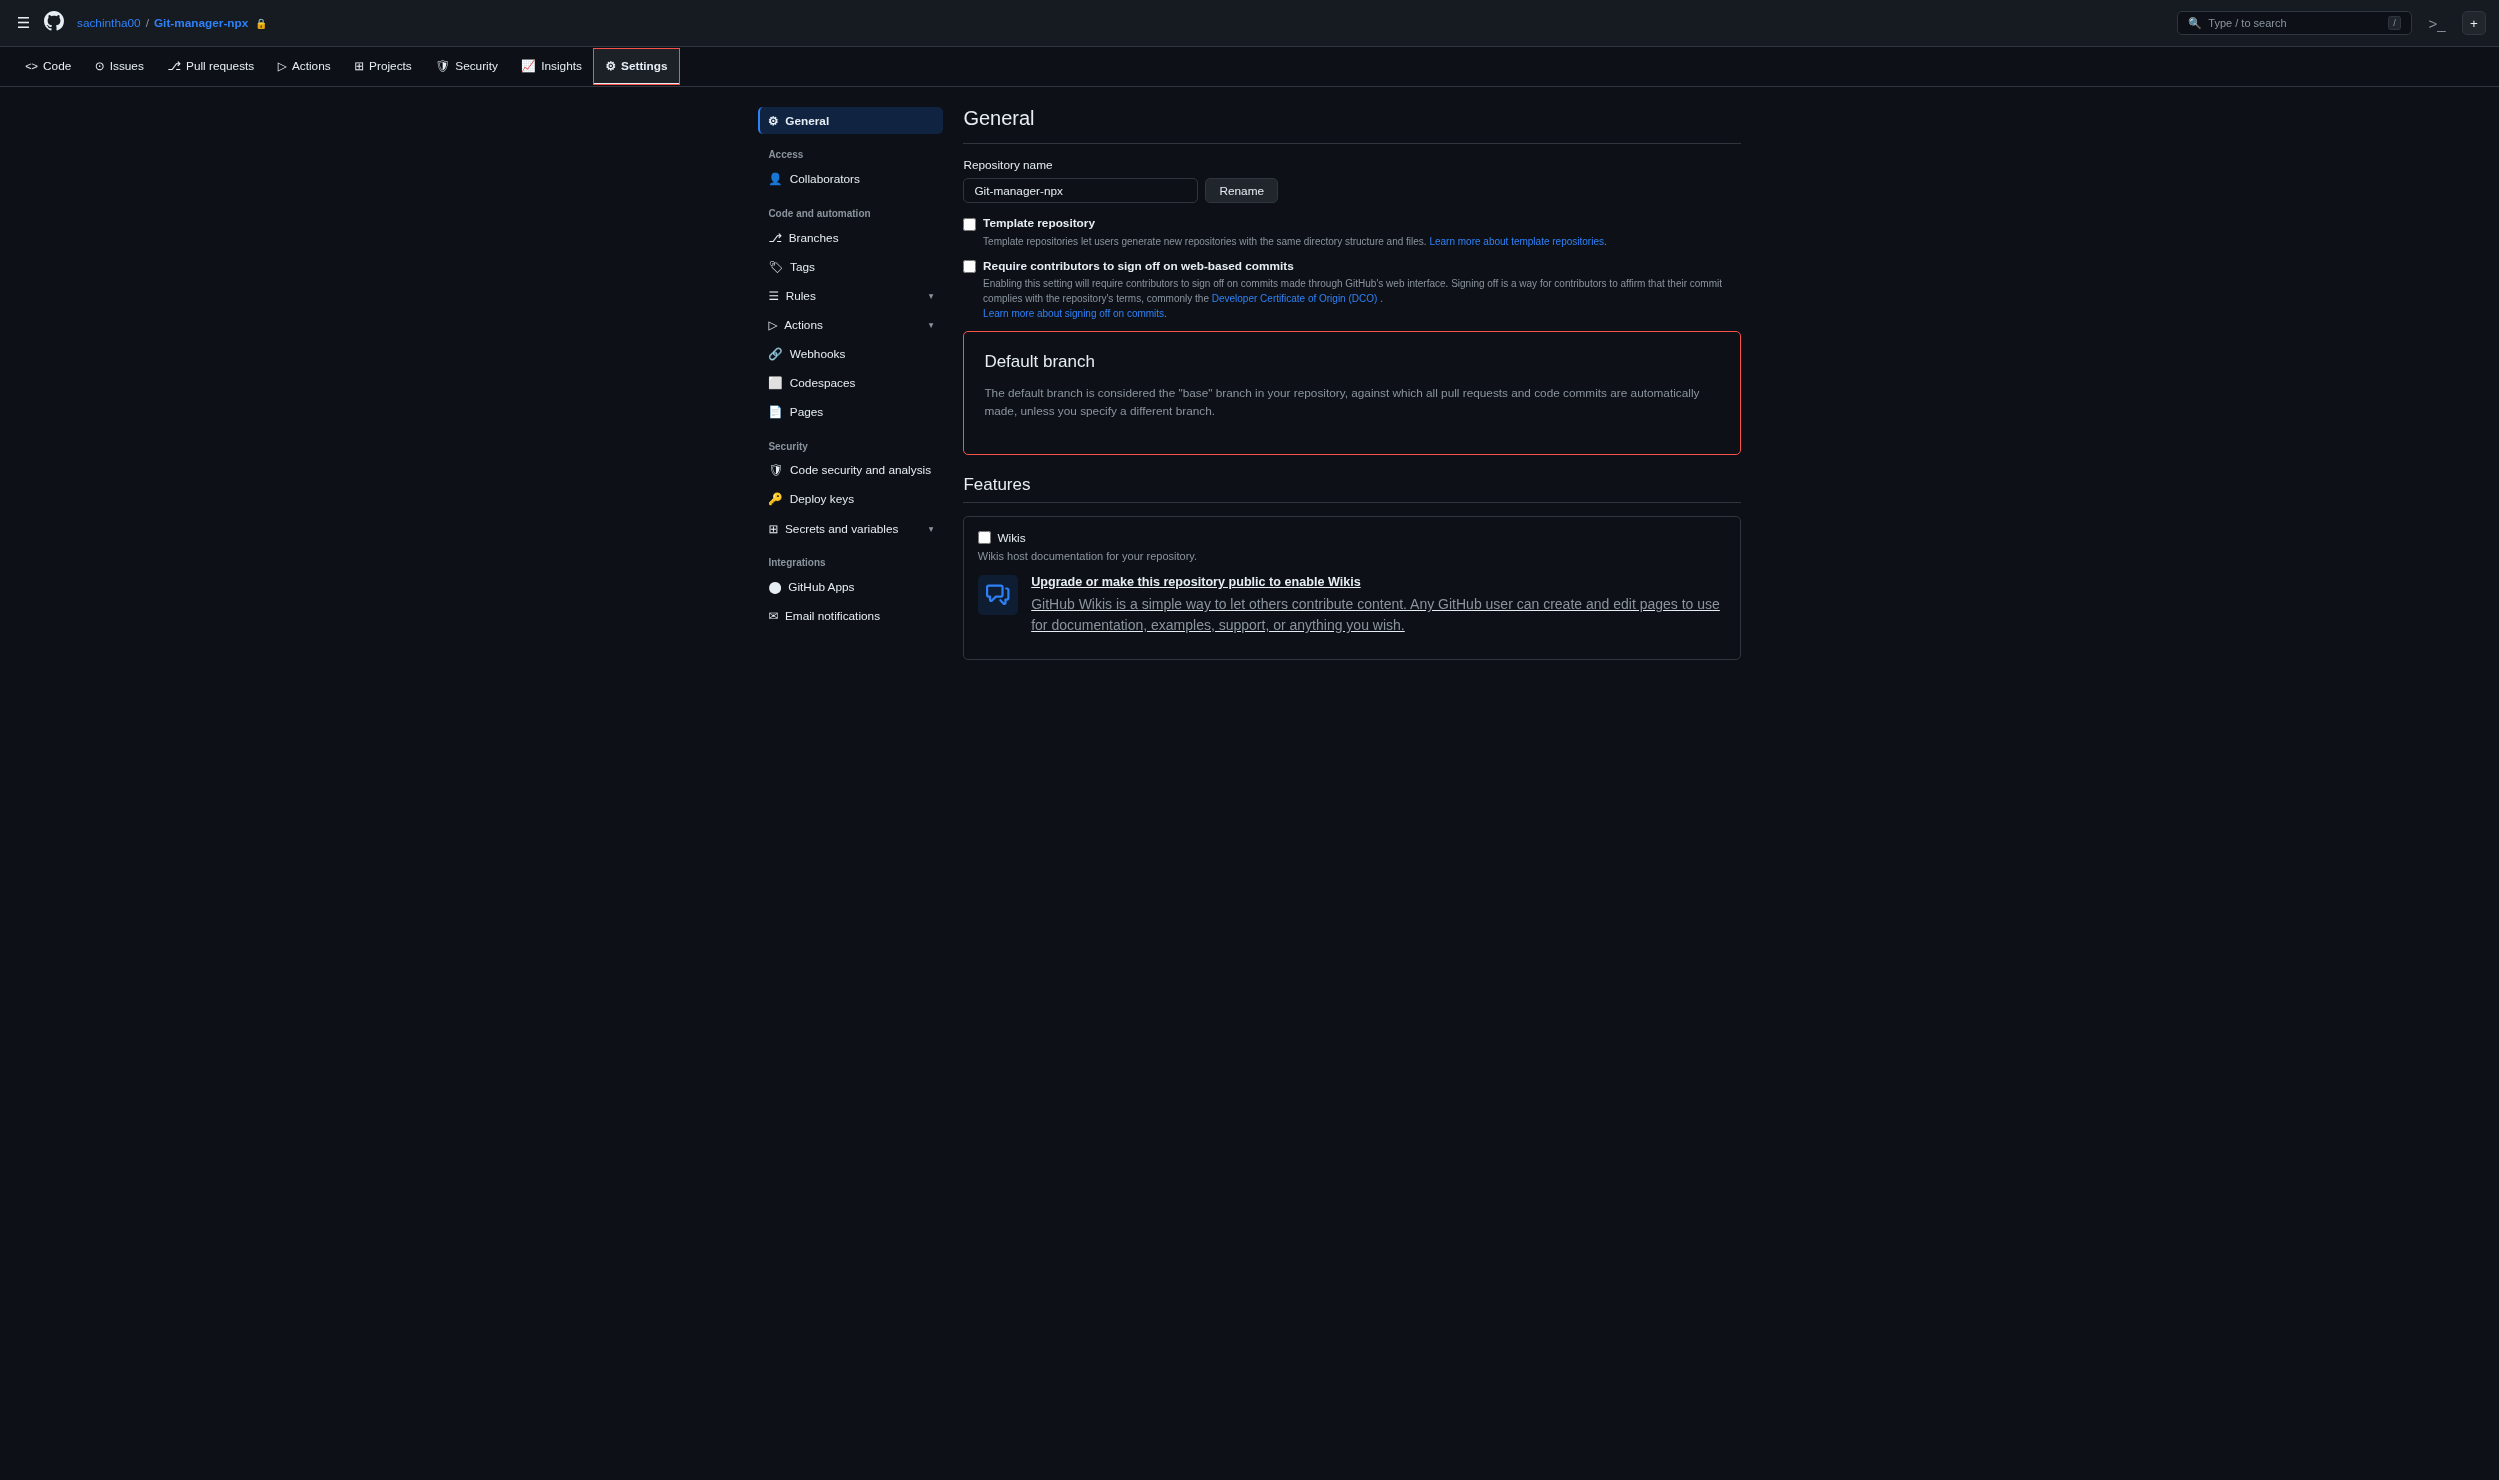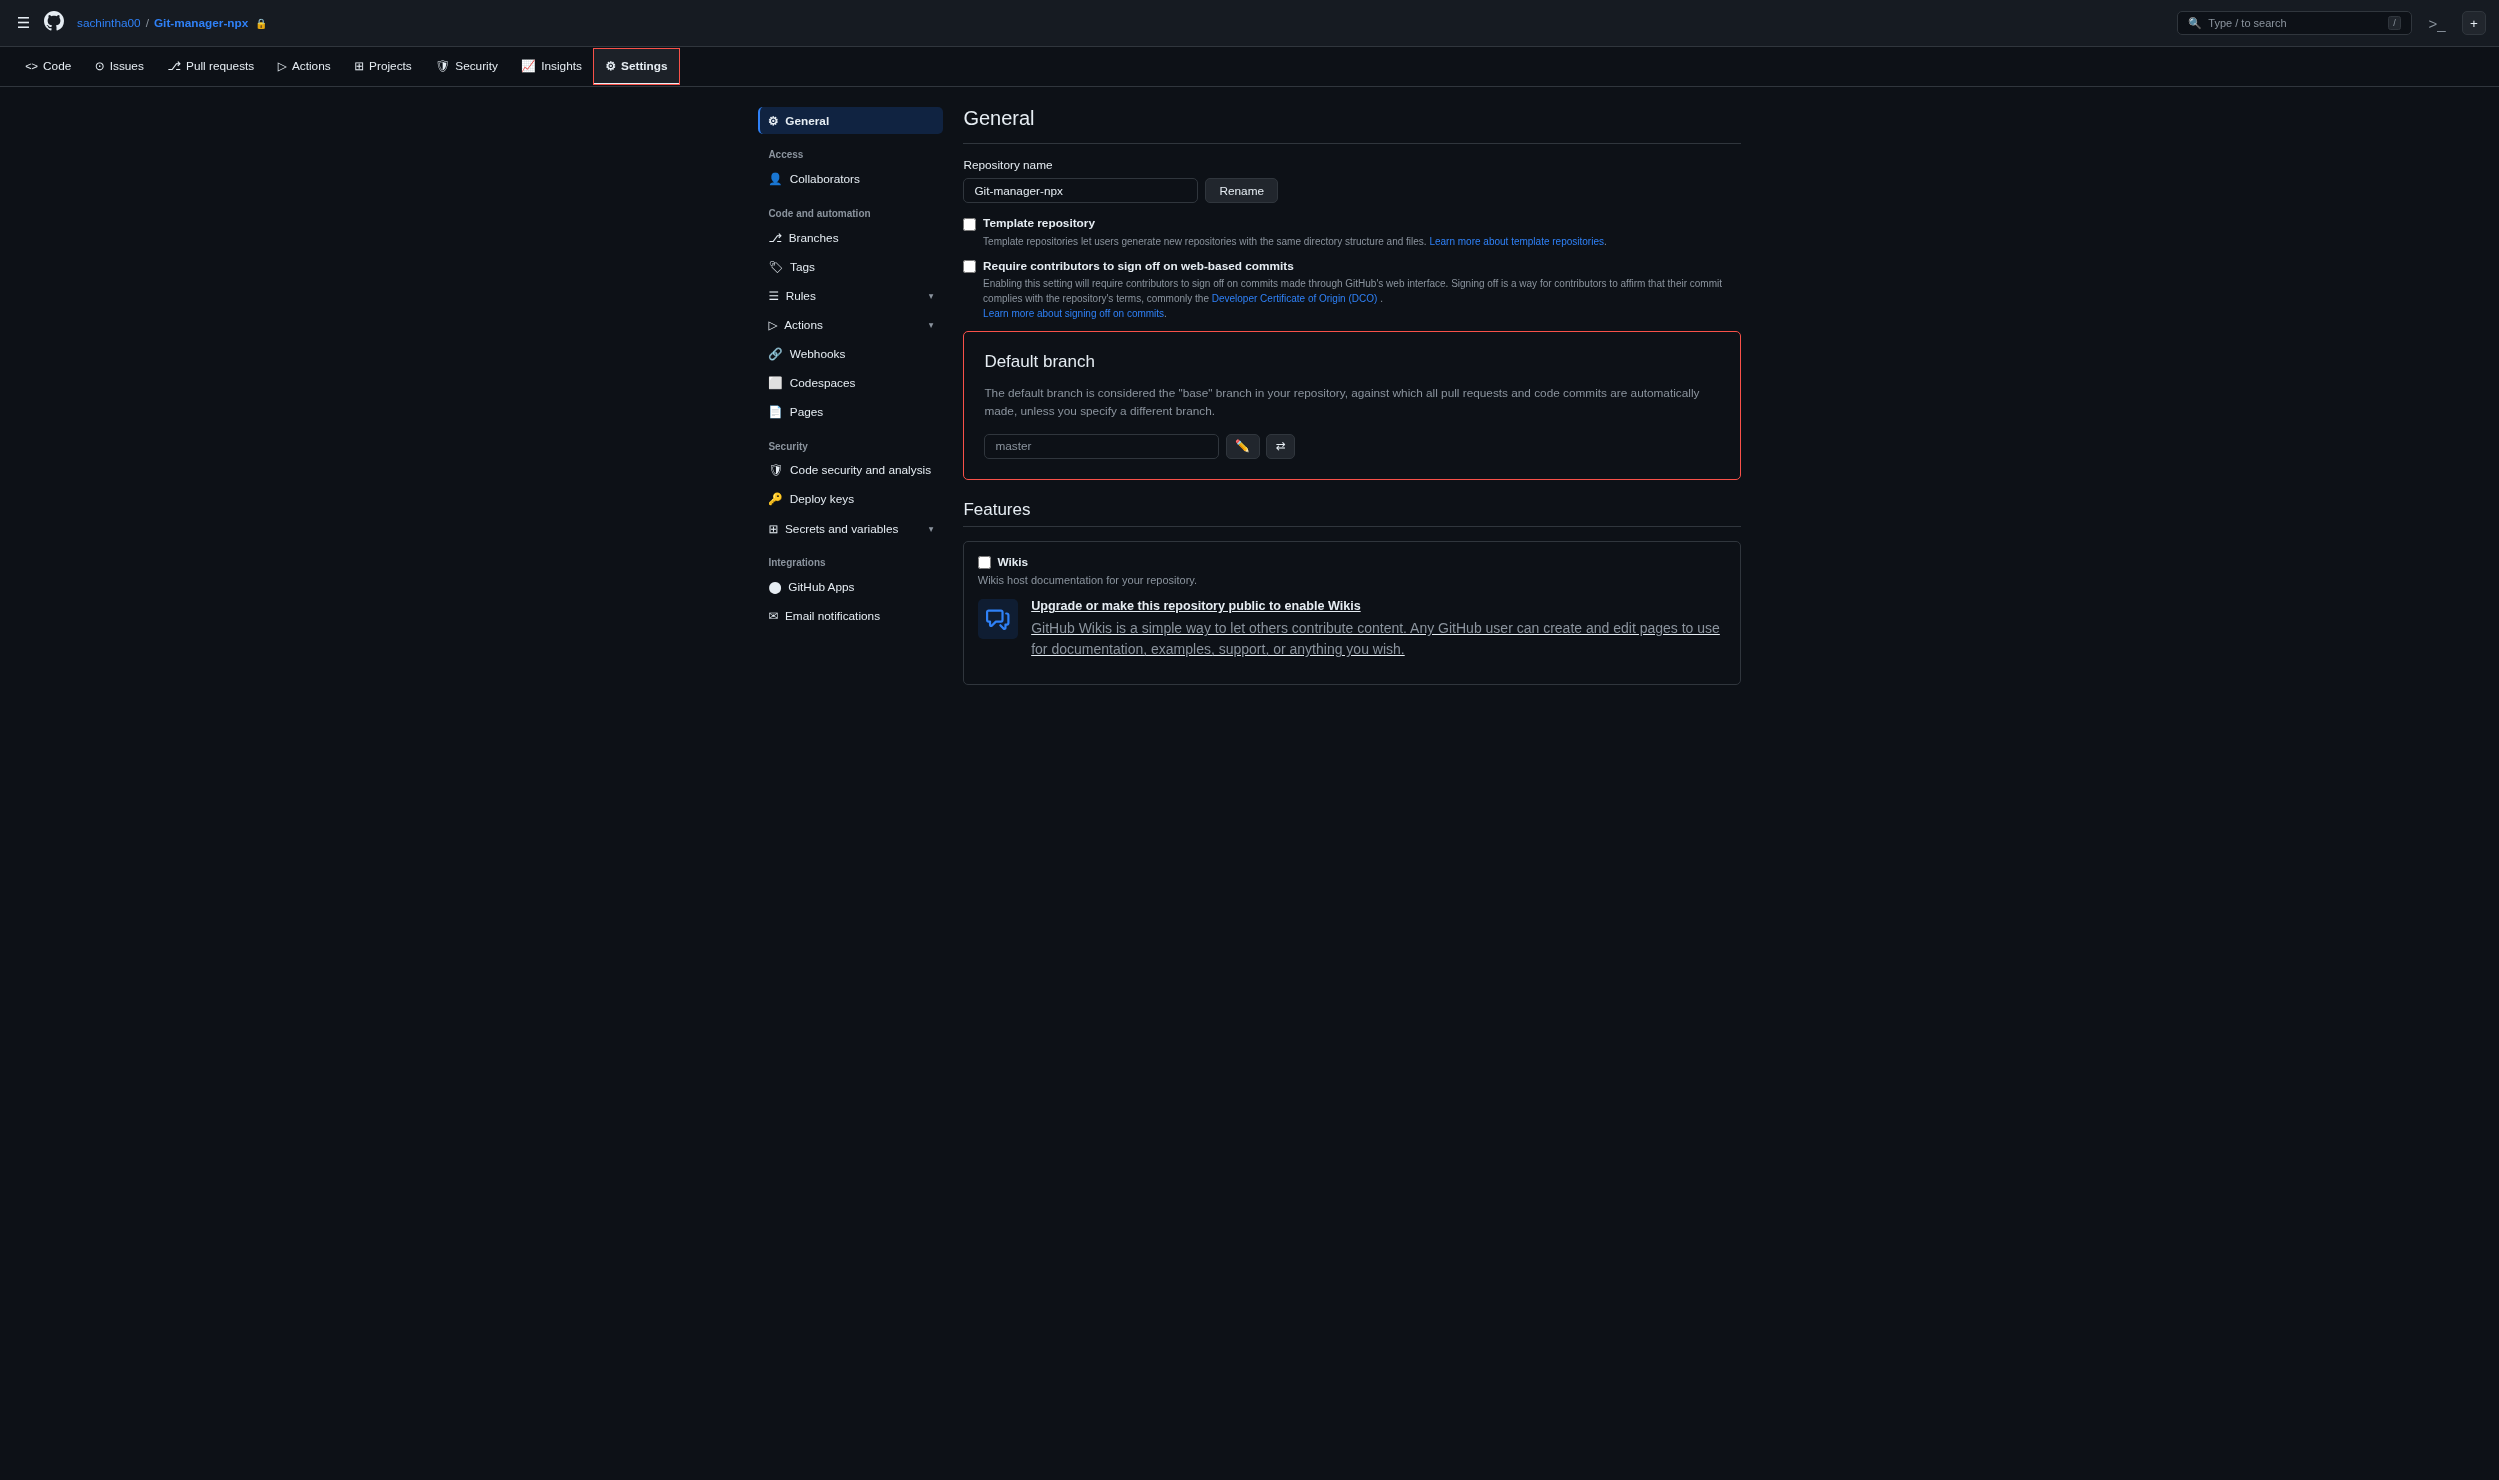--- a/index.html
+++ b/index.html
@@ -290,21 +290,21 @@
       border: 0.8px solid #30363d;
       border-radius: 5px;
       padding: 13.4px;
     }
     .wikis-row {
       display: flex;
       align-items: center;
       gap: 6.7px;
       margin-bottom: 5px;
     }
-    .wikis-label { font-weight: 700; }
+    .wikis-label { font-weight: 400; }
     .wikis-desc { font-size: 11px; color: #8b949e; margin-bottom: 13.4px; }
     .upgrade-row {
       display: flex;
       align-items: flex-start;
       gap: 13.4px;
       text-decoration: underline;
     }
     .upgrade-icon {
       width: 40px;
       height: 40px;
@@ -503,25 +503,20 @@
           <span>.</span>
           <br>
           <a href="#">Learn more about signing off on commits</a>.
         </div>
       </div>
     </div>
 
     <div class="default-branch-box">
       <h2 class="default-branch-title">Default branch</h2>
       <p class="default-branch-desc">The default branch is considered the "base" branch in your repository, against which all pull requests and code commits are automatically made, unless you specify a different branch.</p>
-      <div class="branch-input-row">
-        <input class="branch-input" type="text" value="master" style="">
-        <button class="icon-btn" title="Edit">✏️</button>
-        <button class="icon-btn" title="Switch">⇄</button>
-      </div>
     </div>
 
     <div class="section">
       <h2 class="features-title">Features</h2>
       <div class="feature-card">
         <div class="wikis-row">
           <input type="checkbox" style="">
           <span class="wikis-label">Wikis</span>
         </div>
         <p class="wikis-desc">Wikis host documentation for your repository.</p>

